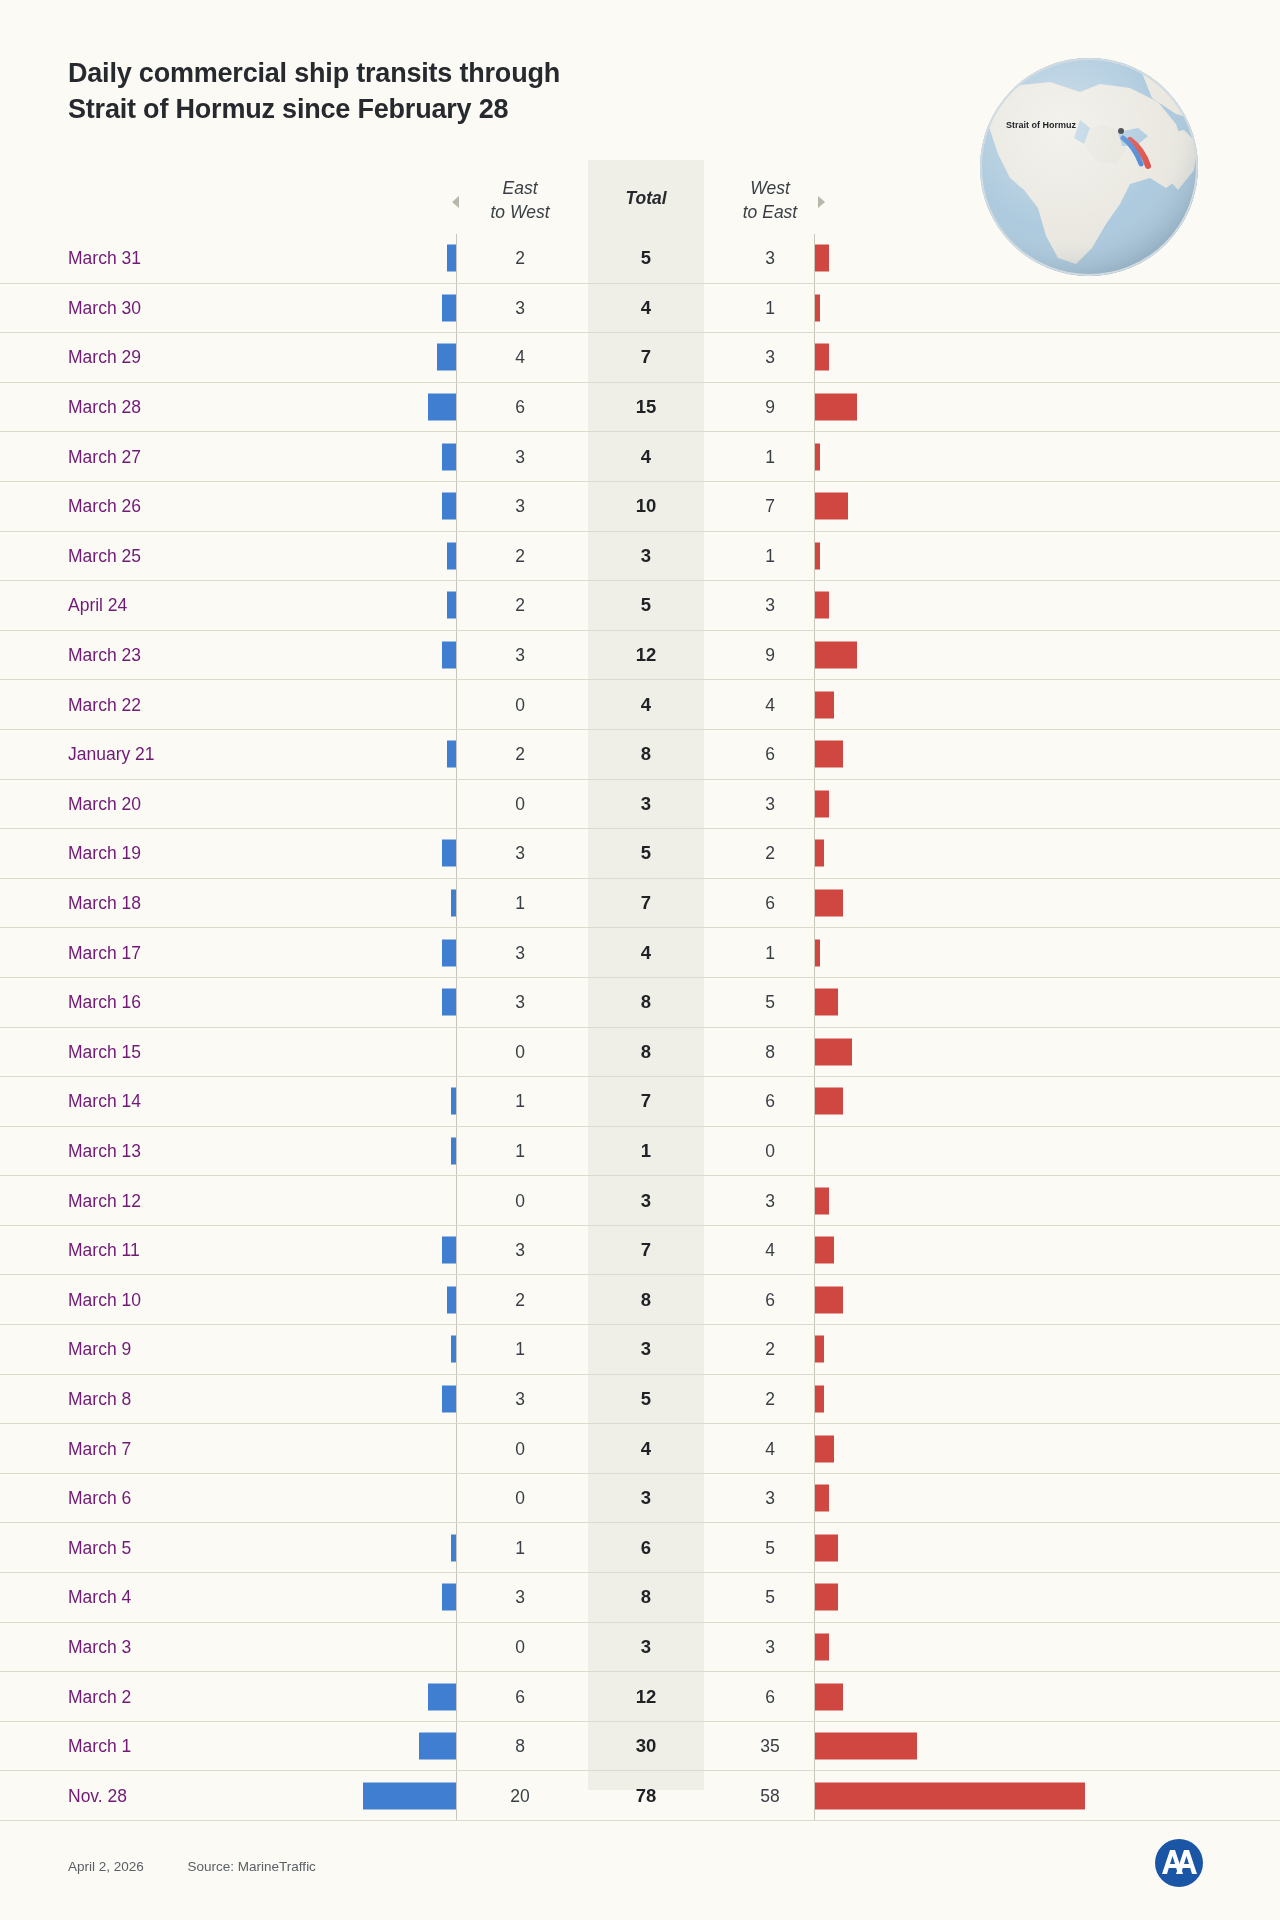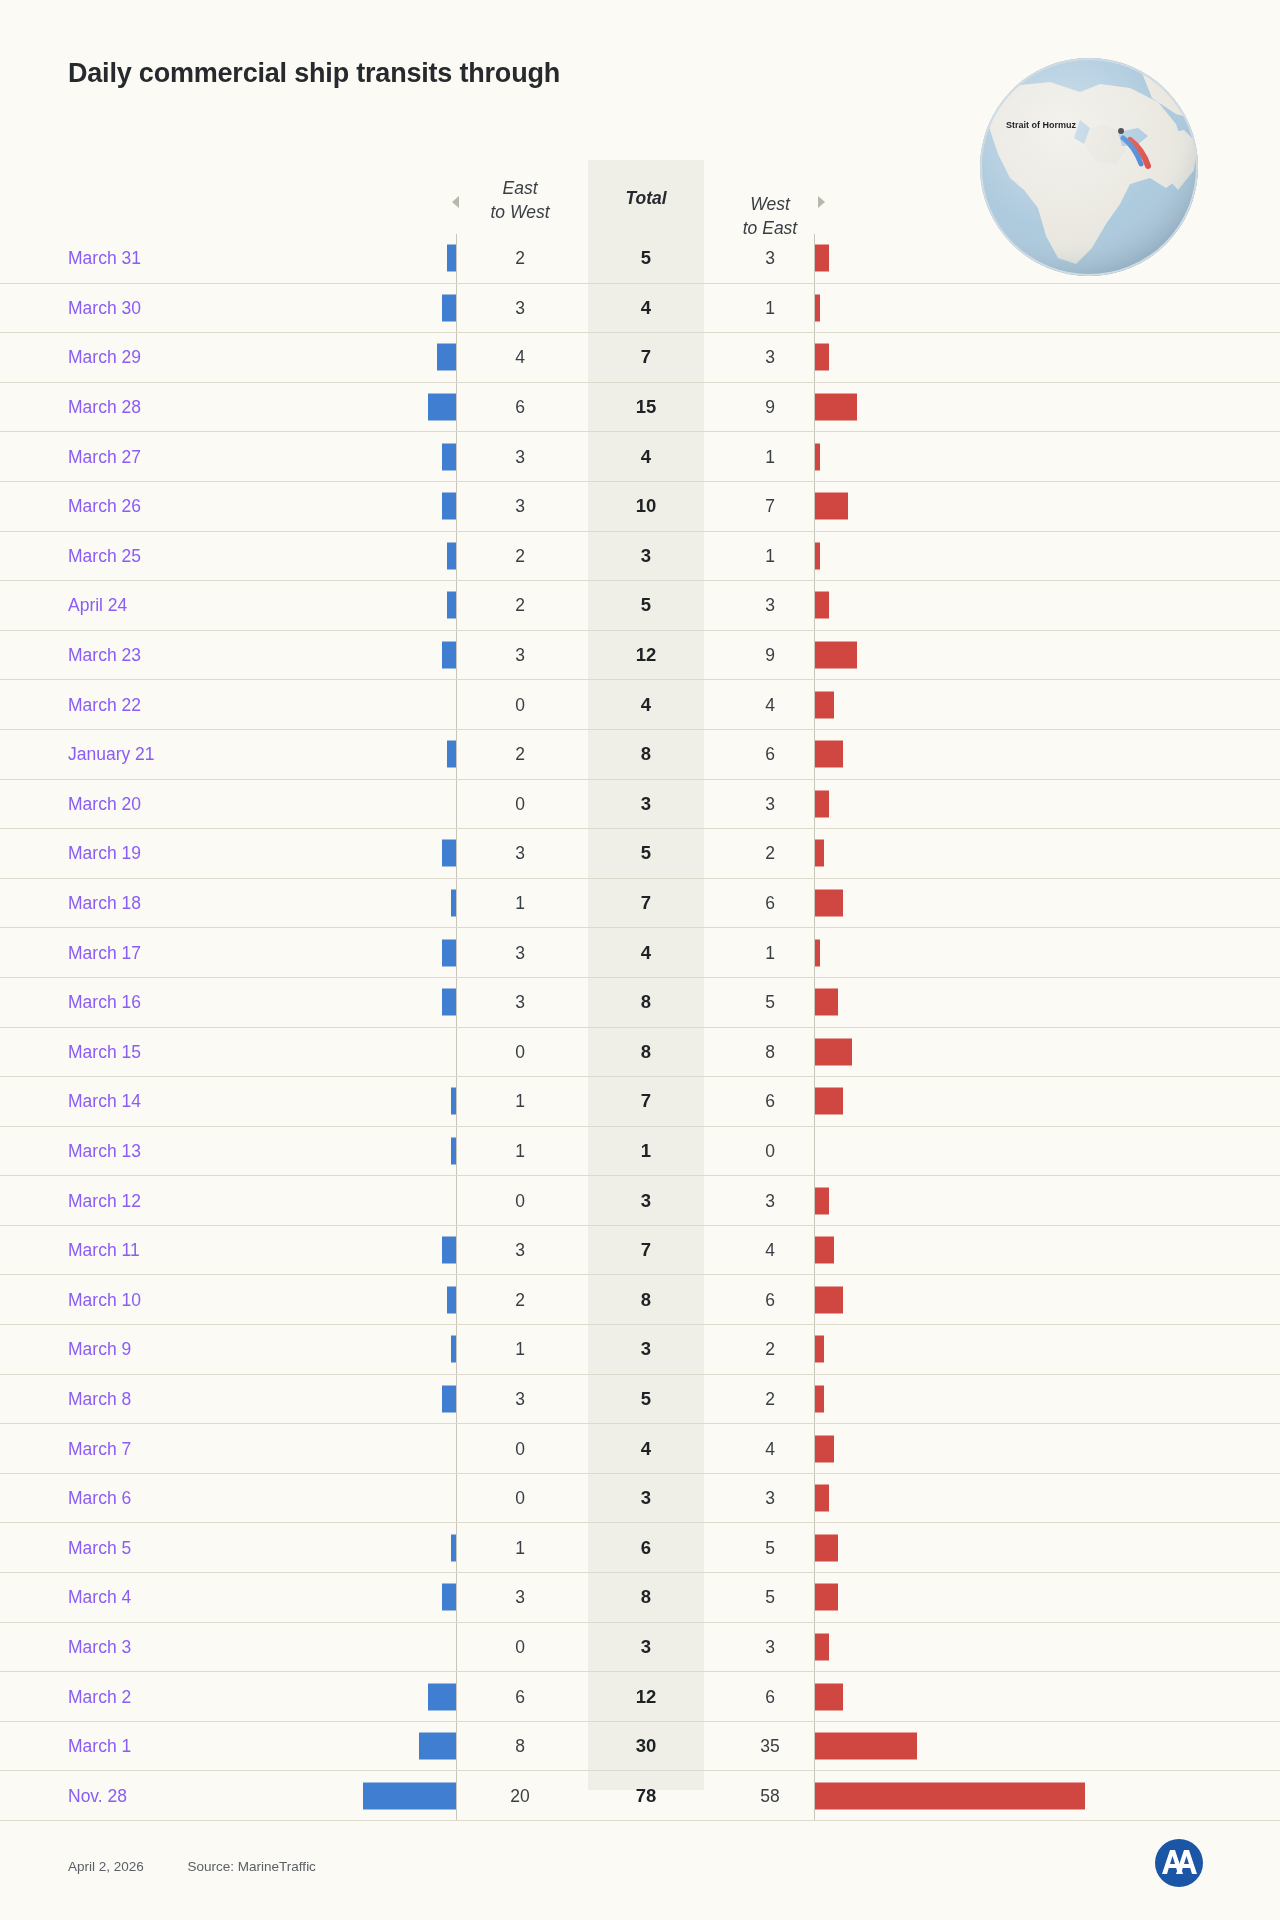--- a/index.html
+++ b/index.html
@@ -64,21 +64,21 @@
   }
   .hdr {
     position: absolute;
     text-align: center;
     font-size: 17.5px;
     line-height: 1.38;
     color: #3a3f45;
   }
   .hdr.e2w { left: 460px; width: 120px; top: 8px; }
   .hdr.total { left: 588px; width: 116px; top: 18px; font-weight: bold; color: #26292e; }
-  .hdr.w2e { left: 710px; width: 120px; top: 24px; }
+  .hdr.w2e { left: 710px; width: 120px; top: 8px; }
 
   .total-band {
     position: absolute;
     left: 588px;
     top: 160px;
     width: 116px;
     height: 1630px;
     background: #f0efe7;
   }
 
@@ -103,21 +103,21 @@
     position: relative;
     height: 48.6px;
     border-bottom: 1px solid #ddd9cd;
   }
   .row .date {
     position: absolute;
     left: 68px;
     top: 50%;
     transform: translateY(-50%);
     font-size: 17.5px;
-    color: #8b5cf6;
+    color: #701a75;
   }
   .row .num {
     position: absolute;
     top: 50%;
     transform: translateY(-50%);
     text-align: center;
     font-size: 17.5px;
     color: #3a3f45;
   }
   .row .num.e2w { left: 460px; width: 120px; }
@@ -174,20 +174,21 @@
     color: #1b55a6;
   }
 </style>
 </head>
 <body>
 
 <div class="page">
 
   <div class="title">
     <span>Daily commercial ship transits through</span>
+    <span>Strait of Hormuz since February 28</span>
   </div>
 
   <div class="globe-wrap">
     <div class="globe">
       <svg width="218" height="218" viewBox="0 0 218 218">
         <defs>
           <clipPath id="gclip">
               <circle cx="109" cy="109" r="109"></circle>
             </clipPath>
           <radialGradient id="gshade" cx="38%" cy="32%" r="78%">

